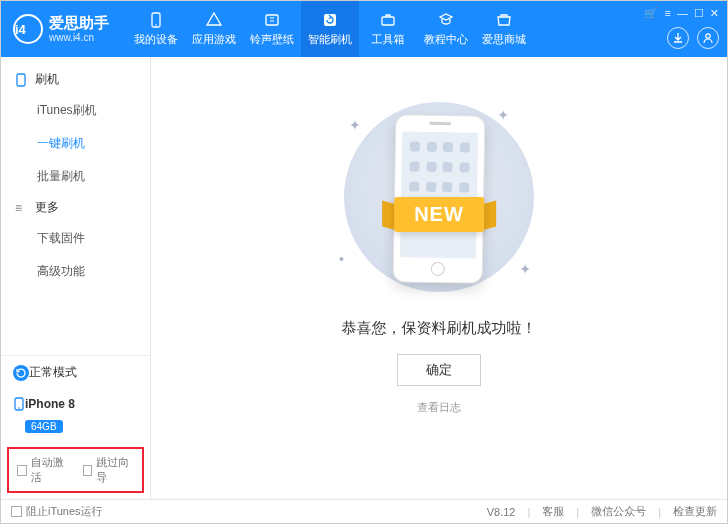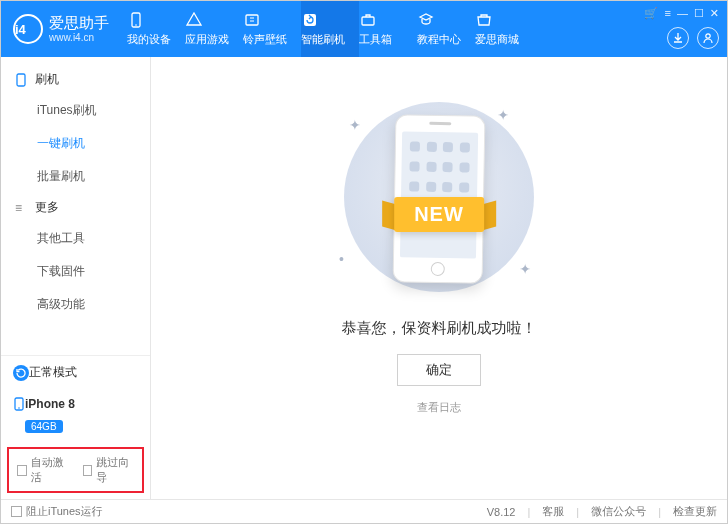--- a/index.html
+++ b/index.html
@@ -5,24 +5,24 @@
 * { margin: 0; padding: 0; box-sizing: border-box; }
 body { font-family: "Microsoft YaHei", Arial, sans-serif; font-size: 12px; color: #333; width: 728px; height: 524px; overflow: hidden; background: #fff; }
 
 .app { width: 728px; height: 524px; display: flex; flex-direction: column; border: 1px solid #ccc; }
 
 
 .header { background: #1b8cff; color: #fff; height: 56px; display: flex; align-items: stretch; padding-left: 8px; }
 .logo { display: flex; align-items: center; gap: 6px; padding: 0 10px 0 4px; }
 .logo-badge { width: 30px; height: 30px; border: 2px solid #fff; border-radius: 50%; display: flex; align-items: center; font-weight: bold; font-size: 13px; }
 .logo-text { display: flex; flex-direction: column; line-height: 1.1; }
-.logo-text .big { font-size: 15px; font-weight: 400; }
+.logo-text .big { font-size: 15px; font-weight: 700; }
 .logo-text .small { font-size: 10px; opacity: .85; }
 .nav { display: flex; margin-left: 8px; }
-.nav-item { width: 58px; display: flex; flex-direction: column; justify-content: center; gap: 3px; font-size: 11px; cursor: pointer; }
+.nav-item { width: 58px; display: flex; flex-direction: column; align-items: center; justify-content: center; gap: 3px; font-size: 11px; cursor: pointer; }
 .nav-item.active { background: #1478e8; }
 .nav-item .nav-icon { width: 18px; height: 18px; display: flex; align-items: center; justify-content: center; }
 .header-right { margin-left: auto; display: flex; align-items: flex-start; gap: 6px; padding: 6px 8px 0 0; font-size: 11px; }
 .hr-btn { cursor: pointer; opacity: .9; }
 .hr-icons { position: absolute; right: 8px; top: 26px; display: flex; gap: 8px; }
 .hr-circle { width: 22px; height: 22px; border: 1.5px solid rgba(255,255,255,.8); border-radius: 50%; display: flex; align-items: center; justify-content: center; cursor: pointer; }
 
 .body { flex: 1; display: flex; min-height: 0; }
 
 
@@ -183,21 +183,20 @@
           <span>刷机</span>
         </div>
         <div class="side-item">iTunes刷机</div>
         <div class="side-item active">一键刷机</div>
         <div class="side-item">批量刷机</div>
 
         <div class="side-group">
           <span class="g-icon" style="color:#888">≡</span>
           <span>更多</span>
         </div>
-        <div class="side-item">其他工具</div>
         <div class="side-item">下载固件</div>
         <div class="side-item">高级功能</div>
       </div>
 
       <div class="side-bottom">
         <div class="mode-row">
           <span class="mode-icon">
               <svg width="10" height="10" viewBox="0 0 10 10">
                 <path d="M1 5a4 4 0 1 0 1.2-2.8" fill="none" stroke="#fff" stroke-width="1.3"></path>
                 <path d="M1 1v2.5h2.5" fill="none" stroke="#fff" stroke-width="1.3"></path>

